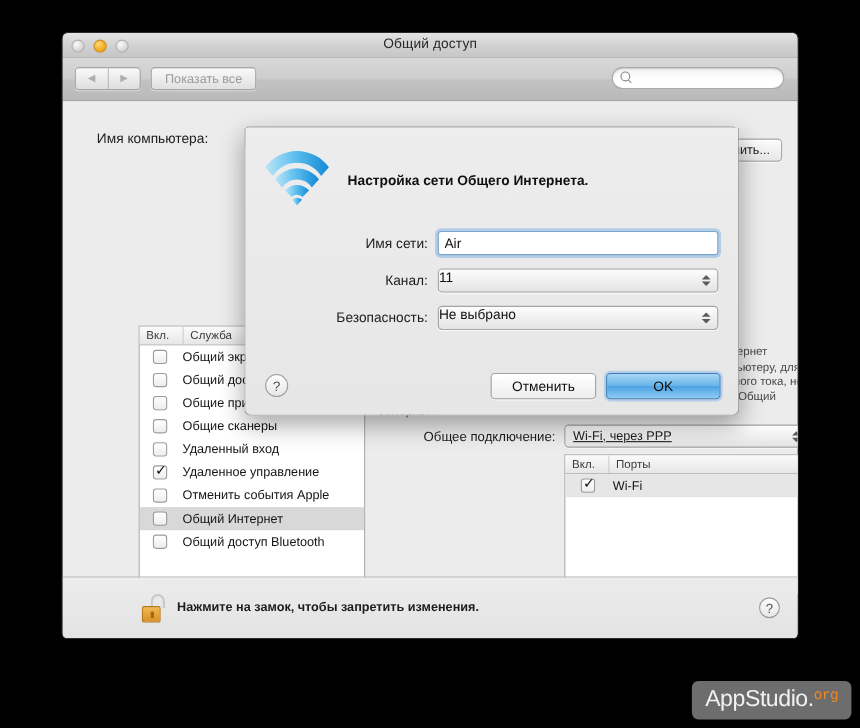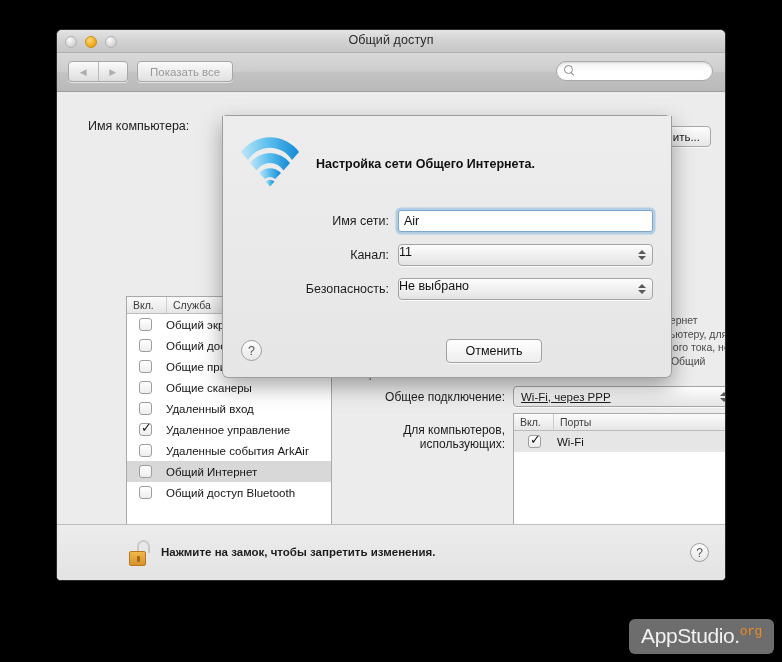--- a/index.html
+++ b/index.html
@@ -349,21 +349,21 @@
             <div class="srv-row">
               <div class="chk"></div>
               <span class="srv-label">Удаленный вход</span>
             </div>
             <div class="srv-row">
               <div class="chk on"></div>
               <span class="srv-label">Удаленное управление</span>
             </div>
             <div class="srv-row">
               <div class="chk"></div>
-              <span class="srv-label">Удаленные события ArkAir</span>
+              <span class="srv-label">Отменить события Apple</span>
             </div>
             <div class="srv-row selected">
               <div class="chk"></div>
               <span class="srv-label">Общий Интернет</span>
             </div>
             <div class="srv-row">
               <div class="chk"></div>
               <span class="srv-label">Общий доступ Bluetooth</span>
             </div>
           </div>
@@ -375,21 +375,20 @@
 
         <div class="ri-lbl-share">Общее подключение:</div>
         <div class="popup-share">
           <span>Wi-Fi, через PPP</span>
           <span class="stepper">
             <span class="up"></span>
               <span class="dn"></span>
           </span>
         </div>
 
-        <div class="ri-lbl-using">Для компьютеров, использующих:</div>
         <div class="ports">
           <div class="ports-head">
             <div class="c1">Вкл.</div>
             <div class="c2">Порты</div>
           </div>
           <div id="ports-body">
               <div class="port-row selected">
                 <div class="chk on"></div>
                 <span class="port-label">Wi-Fi</span>
               </div>
@@ -454,20 +453,21 @@
           <span>Не выбрано</span>
           <span class="stepper">
             <span class="up"></span>
               <span class="dn"></span>
           </span>
         </div>
       </div>
 
       <div class="sheet-help">?</div>
       <div class="btn-cancel">Отменить</div>
+      <div class="btn-ok">OK</div>
     </div>
 
   </div>
 
   <div class="watermark">
     <span>AppStudio</span><span>.</span><span class="org">org</span>
   </div>
 
 </div>
 

